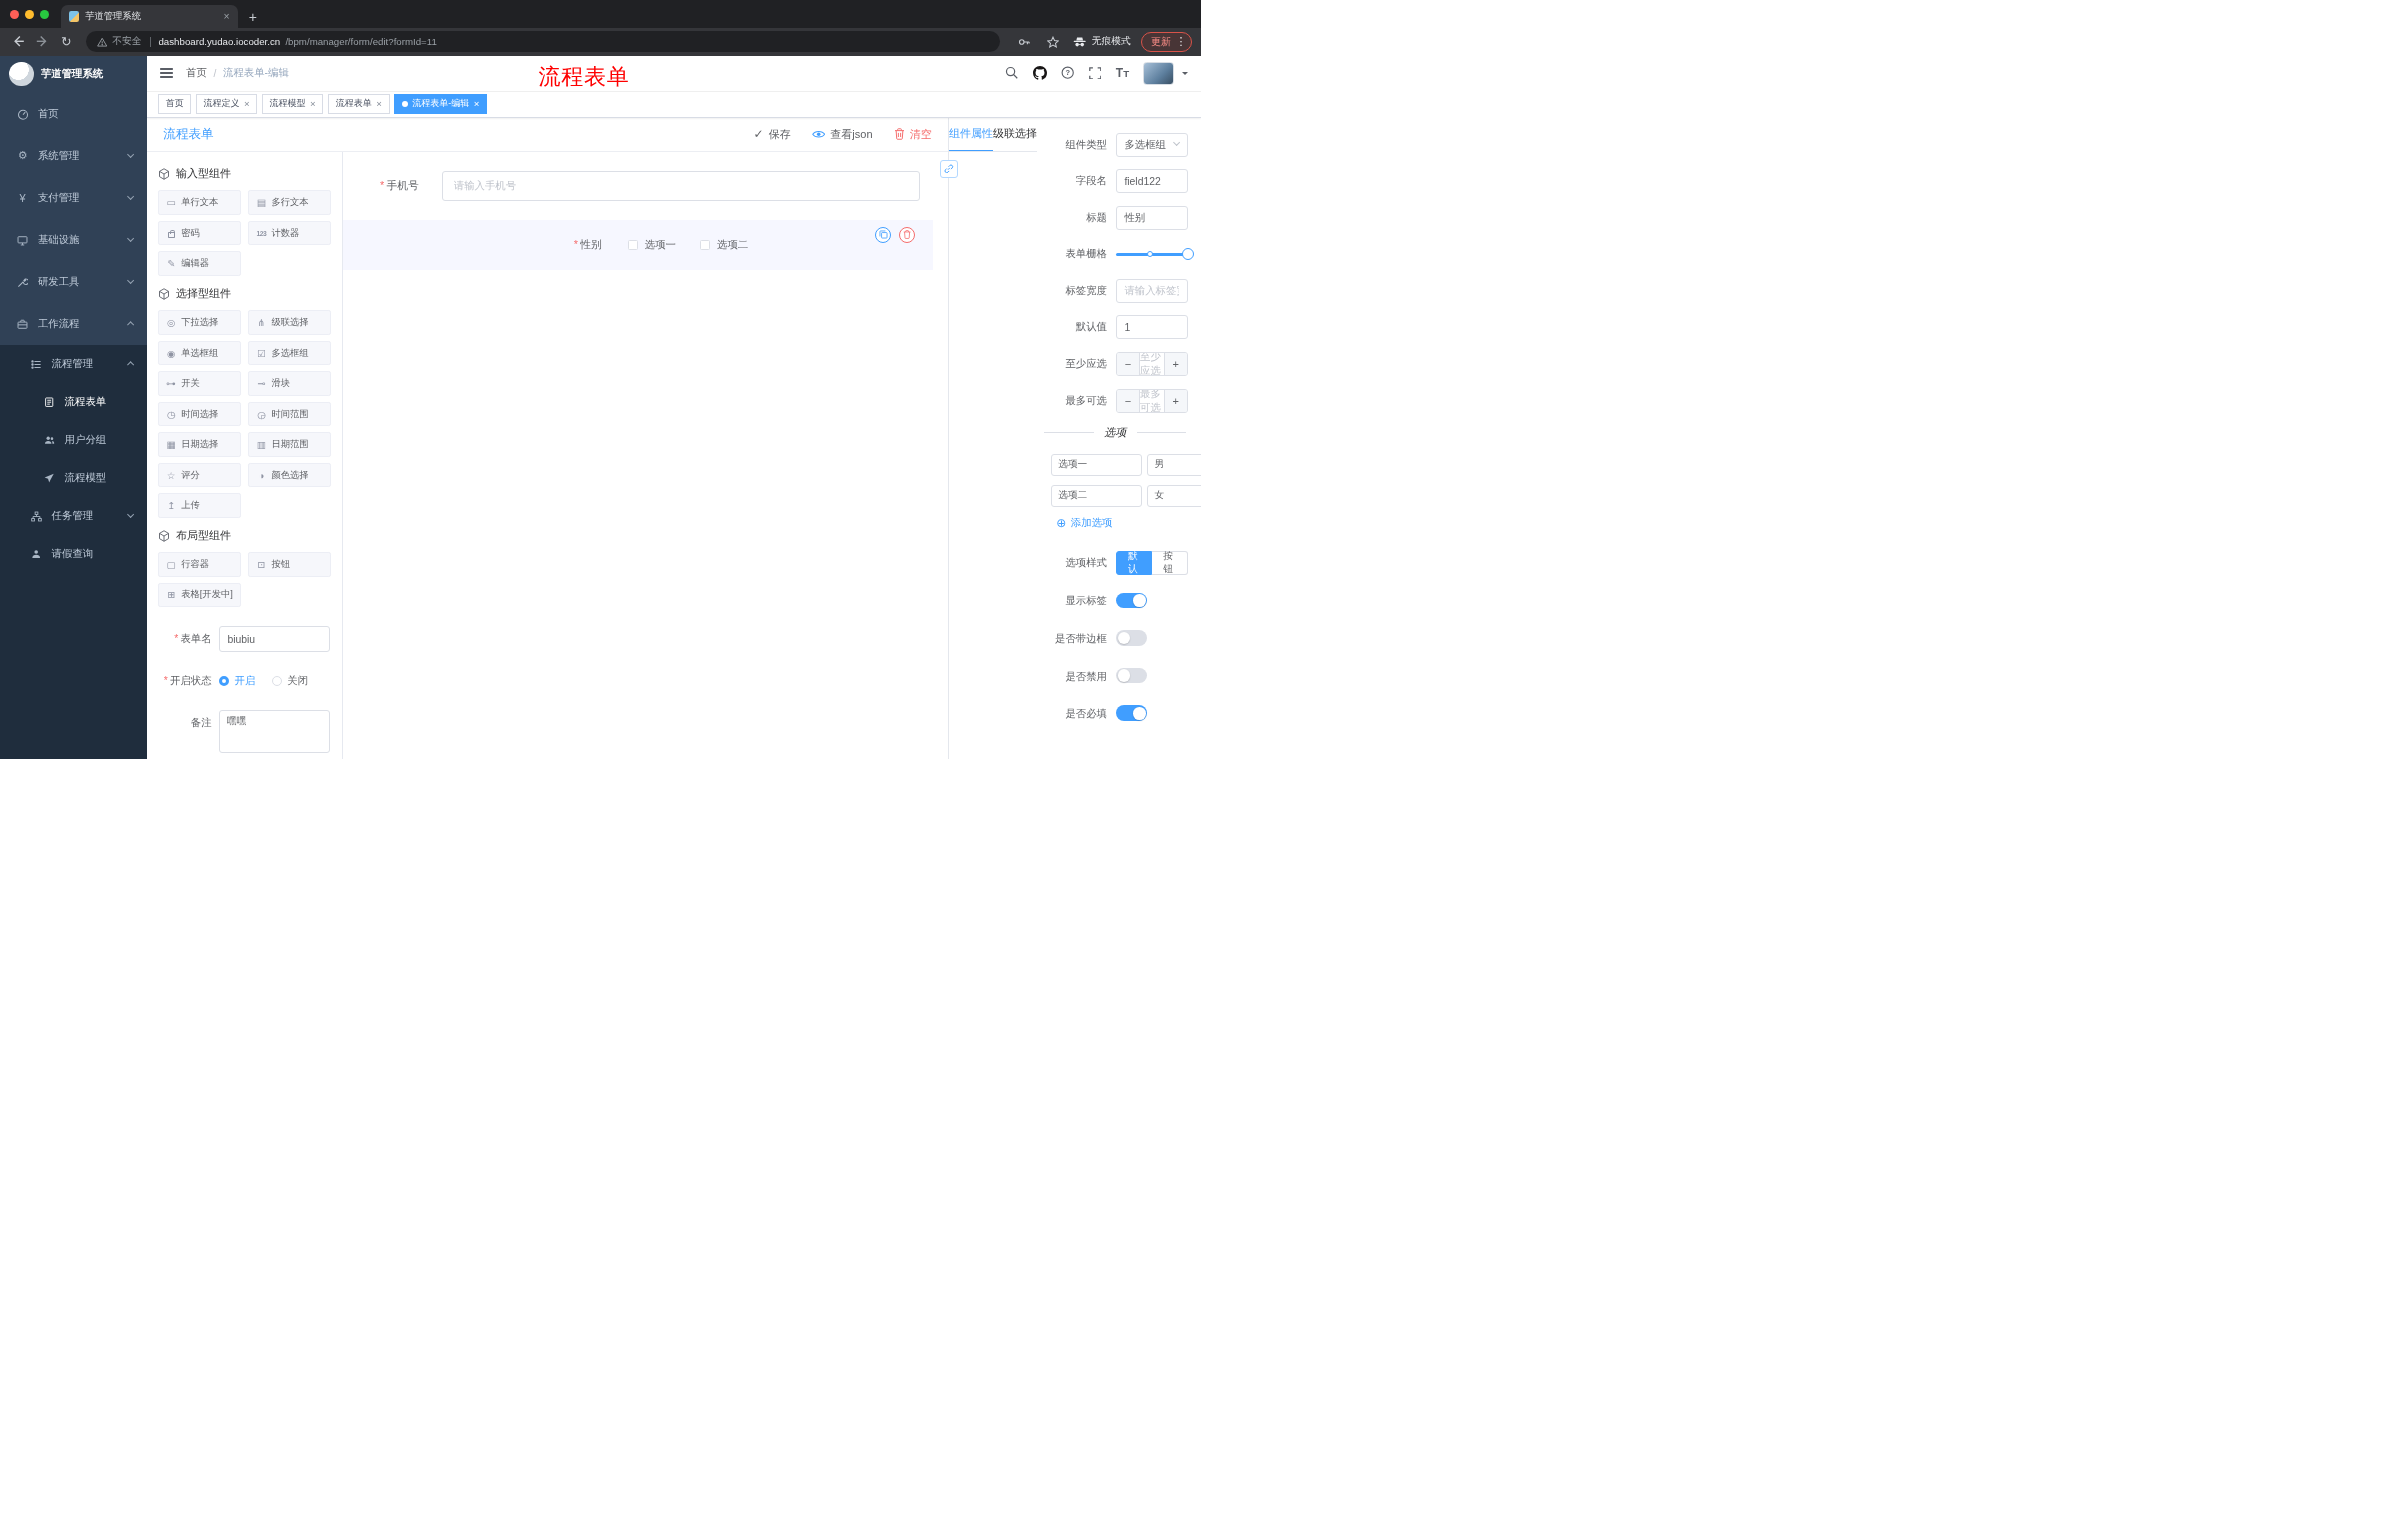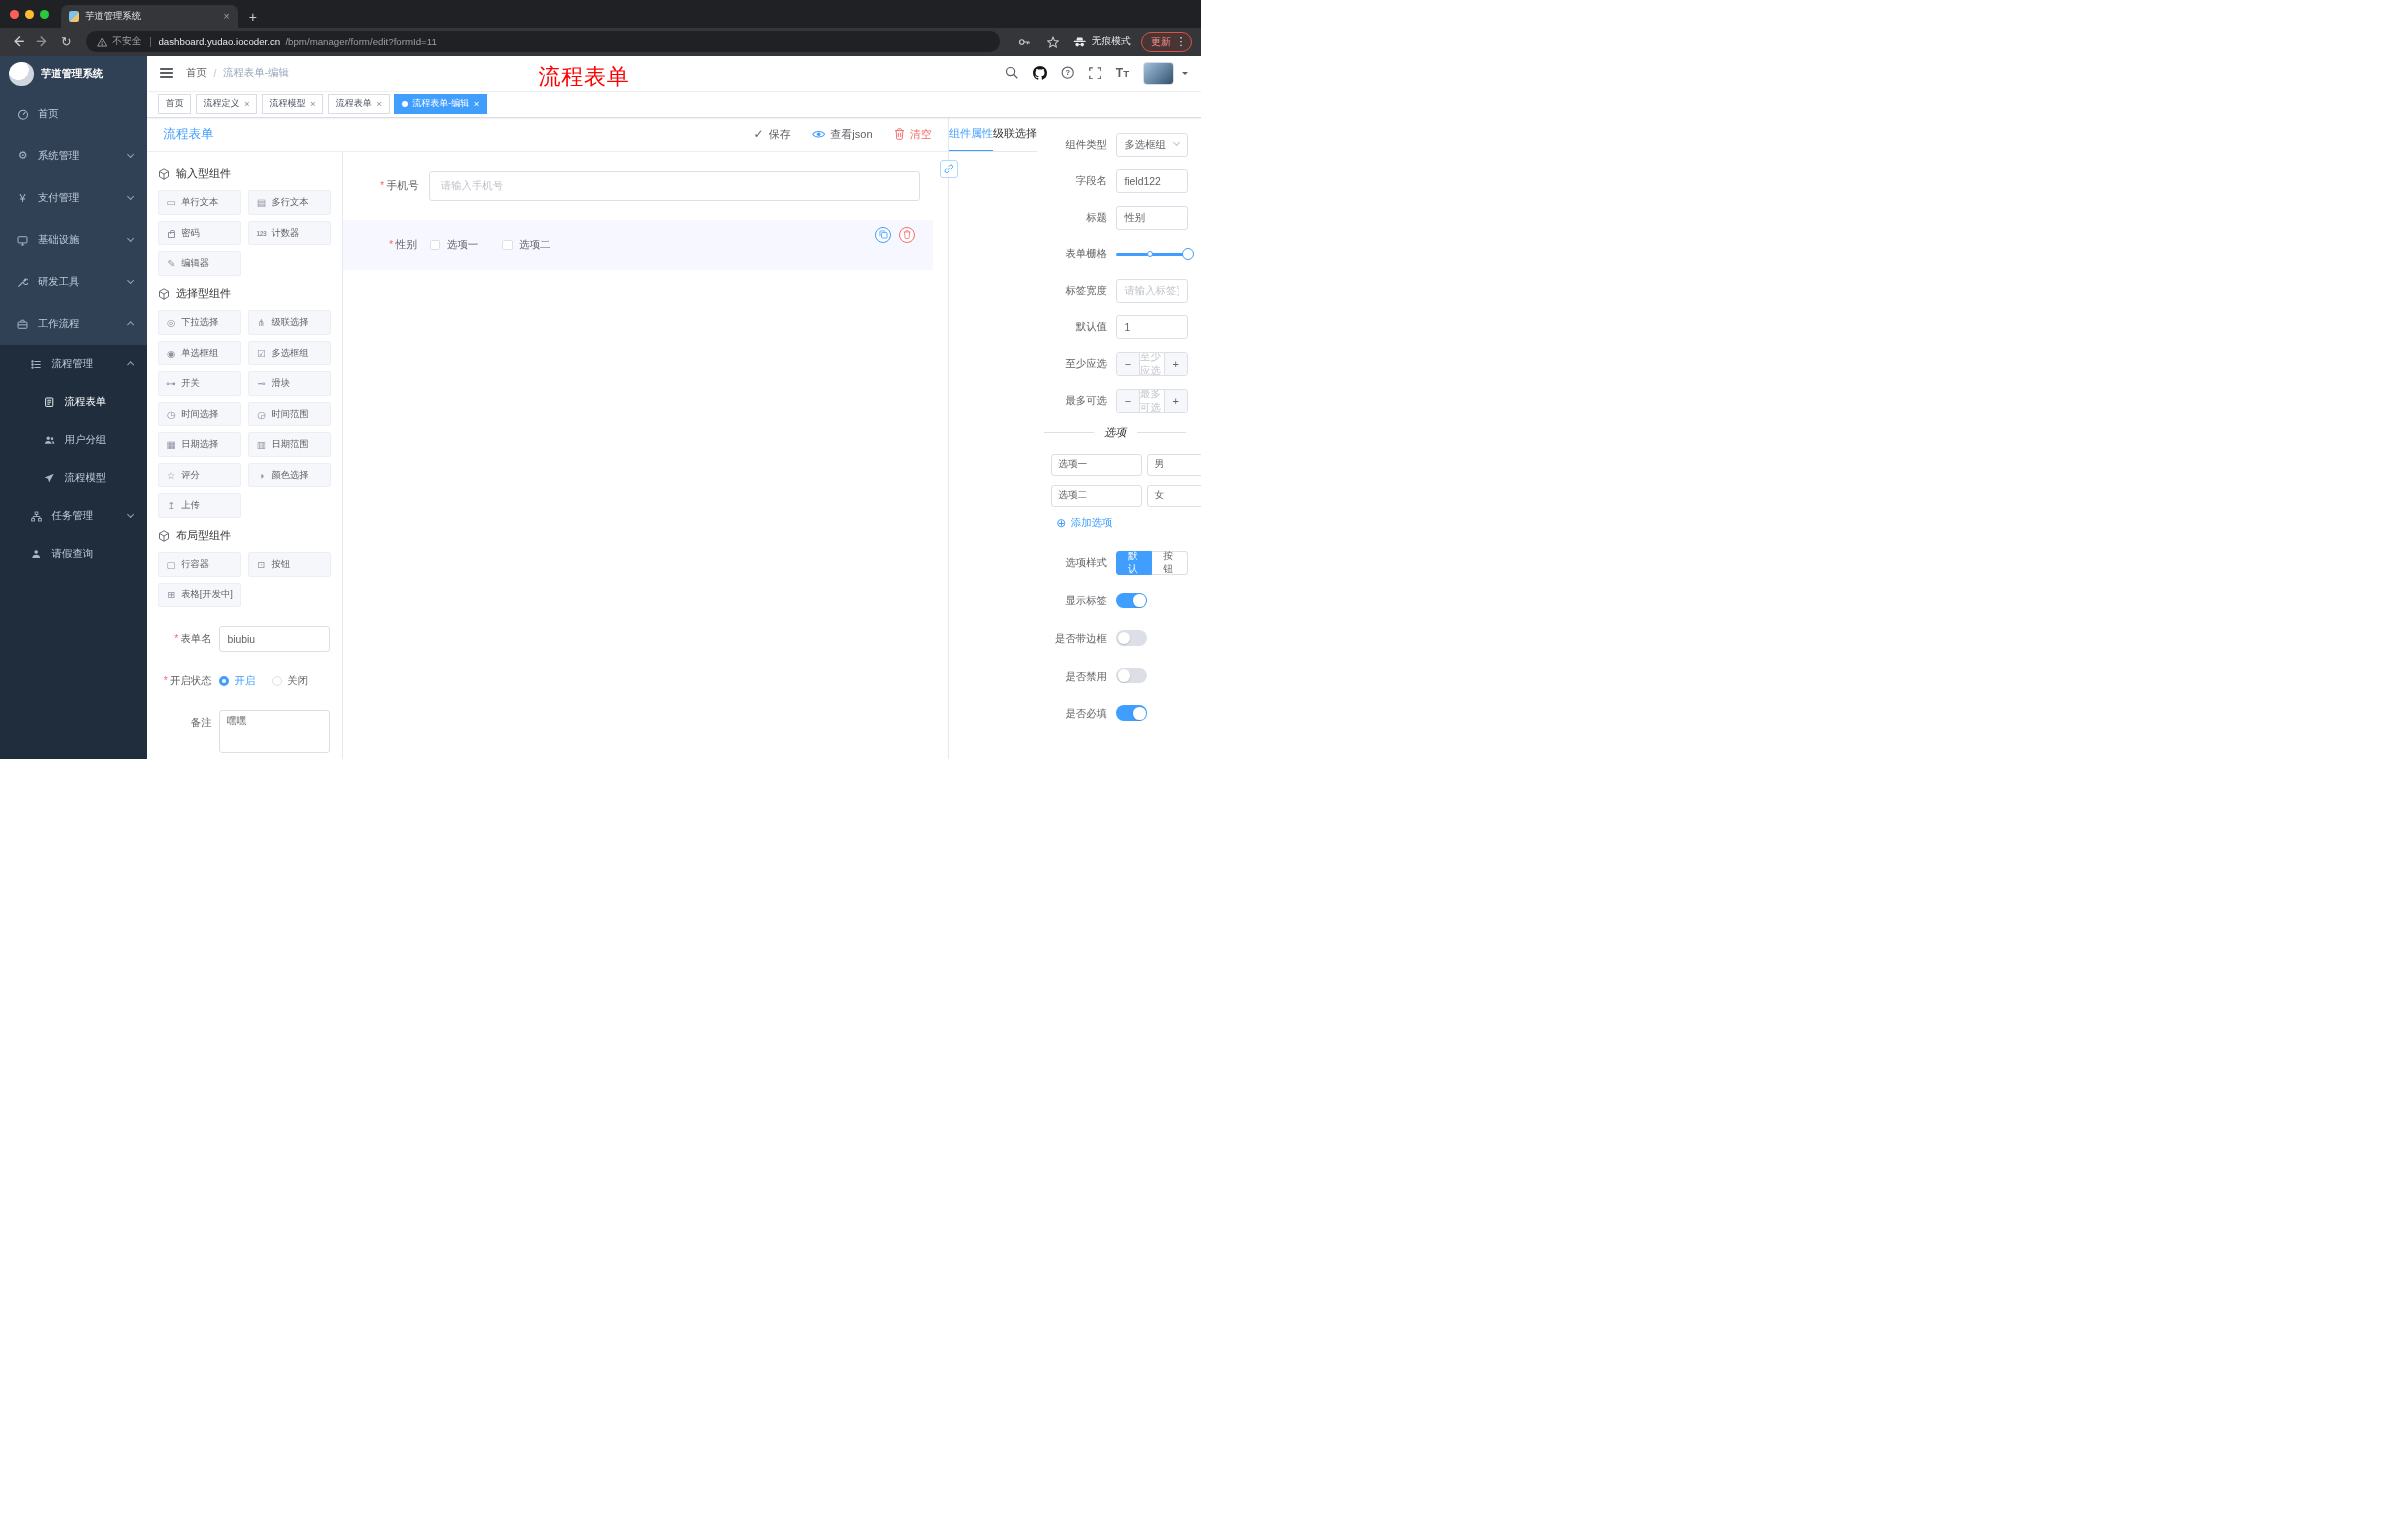--- a/index.html
+++ b/index.html
@@ -110,25 +110,25 @@
   .tarea { width:111px; height:43px; border:0.7px solid #dcdfe6; border-radius:3px; padding:4.5px 6.7px; font-size:9.7px; color:#606266; resize:none; outline:none; font-family:inherit; }
   .radios { display:flex; align-items:center; gap:16.3px; height:26px; }
   .radio-opt { display:flex; align-items:center; gap:5.2px; font-size:10.4px; color:#606266; cursor:pointer; }
   .rdot { width:10.4px; height:10.4px; border-radius:50%; border:0.7px solid #dcdfe6; background:#fff; }
   .radio-opt.on { color:#409eff; }
   .radio-opt.on .rdot { border:3px solid #409eff; }
 
   
   .canvas { flex:1; padding-top:16.3px; min-width:0; }
   .phone-row { display:flex; align-items:center; margin:3px 28px 0 37px; }
-  .flabel { font-size:10.8px; color:#606266; margin-right:10px; white-space:nowrap; }
+  .flabel { font-size:10.8px; color:#606266; margin-right:23px; white-space:nowrap; }
   .phone-input { flex:1; height:30px; border:0.7px solid #dcdfe6; border-radius:3px; padding:0 11px; font-size:10.4px; color:#606266; outline:none; font-family:inherit; }
   .phone-input::placeholder,.tinput::placeholder { color:#c0c4cc; }
   .widget { margin:19.3px 15px 0 0; background:#f6f7ff; padding:18px 0; position:relative; }
-  .gender-row { display:flex; align-items:center; padding-left:46px; }
+  .gender-row { display:flex; align-items:center; padding-left:46px;justify-content:center; }
   .cbgroup { display:flex; align-items:center; gap:24px; margin-left:3px; }
   .cb { display:flex; align-items:center; gap:6.7px; font-size:10.4px; color:#606266; cursor:pointer; }
   .cbbox { width:10.4px; height:10.4px; border:0.7px solid #dcdfe6; border-radius:1.5px; background:#fff; }
   .widget-acts { position:absolute; top:6.7px; right:18px; display:flex; gap:7.4px; }
   .circ-btn { width:16.3px; height:16.3px; border-radius:50%; background:#fff; display:flex; align-items:center; justify-content:center; cursor:pointer; }
   .circ-btn.copy { border:0.7px solid #409eff; color:#409eff; }
   .circ-btn.del { border:0.7px solid #f56c6c; color:#f56c6c; }
 
   
   .props { width:253px; border-left:0.7px solid #e4e7ed; display:flex; flex-direction:row; position:relative; flex:0 0 auto; background:#fff; }

